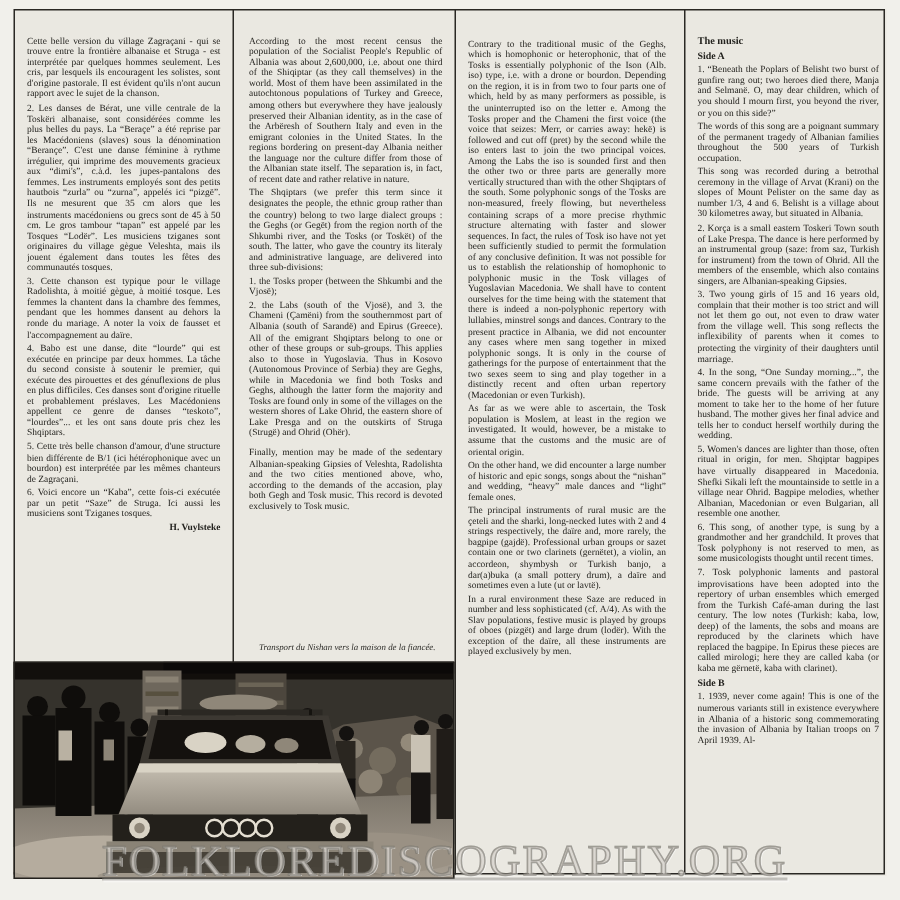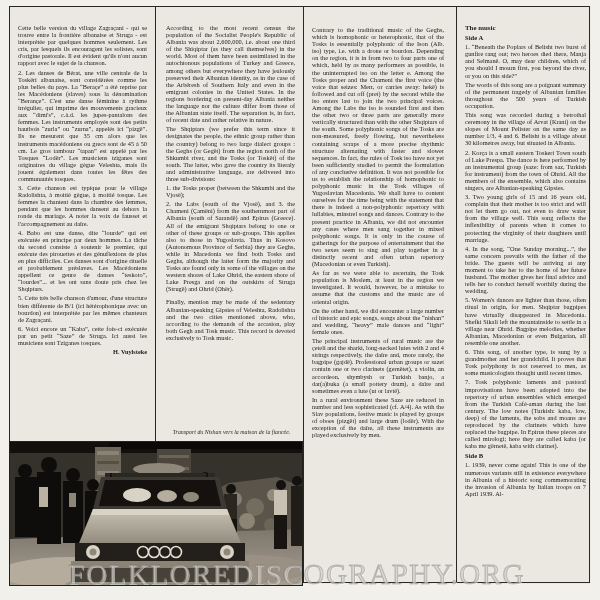--- a/index.html
+++ b/index.html
@@ -52,21 +52,21 @@
   }
   .photo svg{display:block;width:294px;height:145px;}
 
   .watermark{
     position:absolute;left:68px;top:558px;width:532px;
     font-family:"Liberation Serif", serif;
     font-size:29px;letter-spacing:1.5px;white-space:nowrap;
     color:rgba(196,192,184,0.55);
     -webkit-text-stroke:1px rgba(120,116,109,0.42);
     text-shadow:1px 1px 0 rgba(255,255,255,0.55);
-    z-index:40;pointer-events:none;
+    z-index:40;pointer-events:none;text-decoration:underline;
   }
 </style>
 </head>
 <body>
 
 <div class="paper">
   <div class="outer-margin-top"></div>
   <div class="outer-margin-left"></div>
   <div class="outer-margin-right"></div>
   <div class="outer-margin-bottom"></div>

